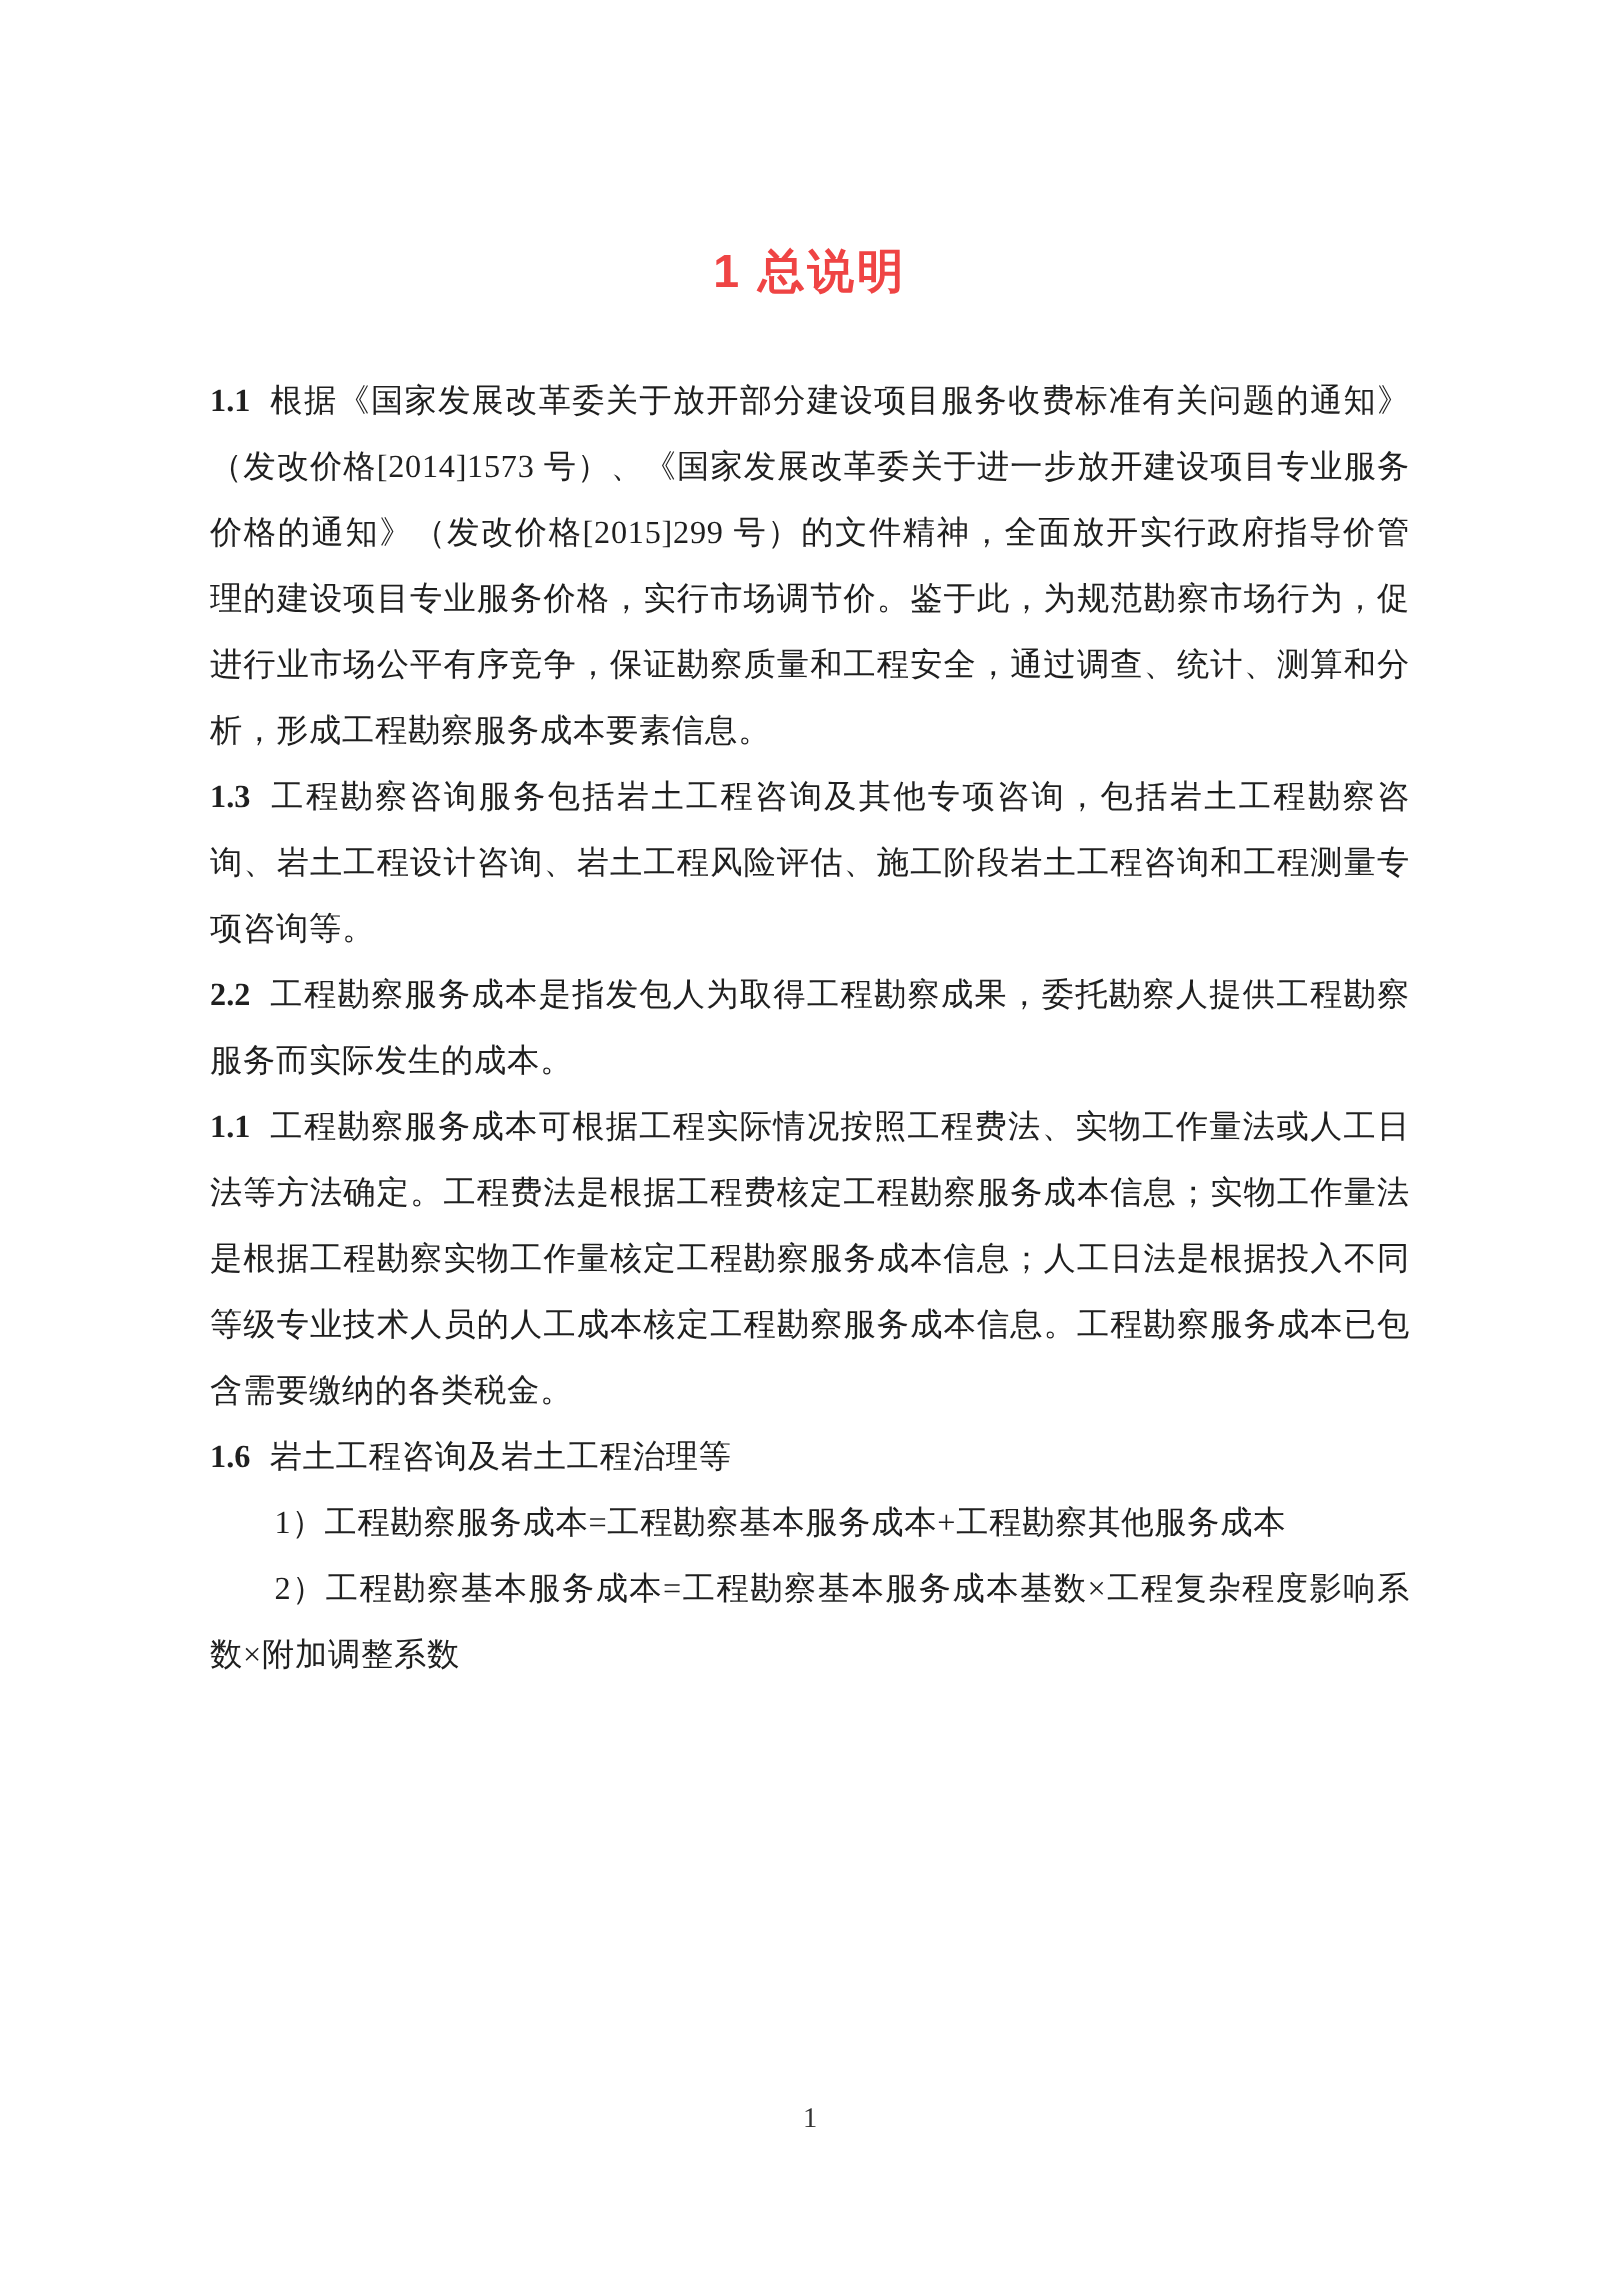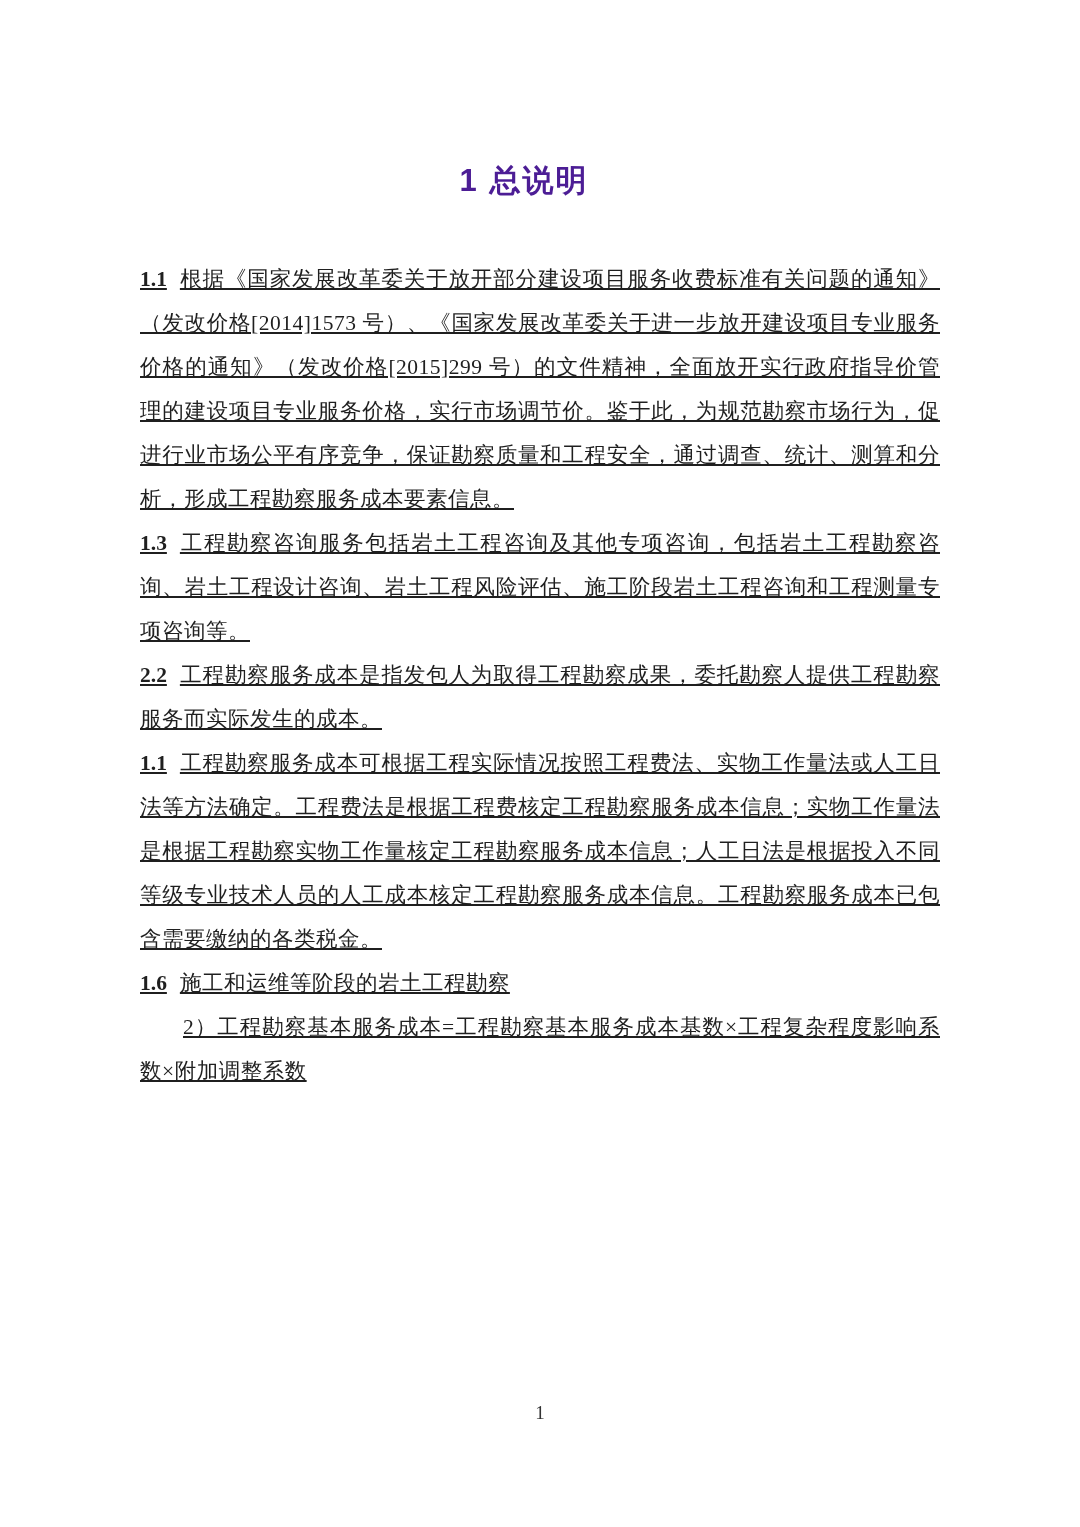--- a/index.html
+++ b/index.html
@@ -12,36 +12,35 @@
     width: 1080px;
     height: 1527px;
     background: #ffffff;
     overflow: hidden;
     font-family: "Liberation Serif", "DejaVu Serif", serif;
     color: #1f1f1f;
   }
   .doc-title {
     position: absolute;
     top: 160px;
-    left: 124px;
+    left: 140px;
     width: 800px;
     margin: 0;
     text-align: center;
     font-size: 31px;
     font-weight: bold;
     letter-spacing: 2px;
     font-family: "Liberation Sans", "DejaVu Sans", sans-serif;
-    color: #4c1d95;
+    color: #ef4444;
   }
   .doc-body {
     position: absolute;
-    top: 257px;
+    top: 245px;
     left: 140px;
     width: 800px;
-    text-decoration: underline;
   }
   .para {
     margin: 0;
     font-size: 21.5px;
     line-height: 44px;
     text-align: justify;
     letter-spacing: 0.5px;
   }
   .para .num {
     font-weight: bold;
@@ -72,22 +71,23 @@
 
     <p class="para"><b class="num">1.1</b><span>根据《国家发展改革委关于放开部分建设项目服务收费标准有关问题的通知》（发改价格[2014]1573 号）、《国家发展改革委关于进一步放开建设项目专业服务价格的通知》（发改价格[2015]299 号）的文件精神，全面放开实行政府指导价管理的建设项目专业服务价格，实行市场调节价。鉴于此，为规范勘察市场行为，促进行业市场公平有序竞争，保证勘察质量和工程安全，通过调查、统计、测算和分析，形成工程勘察服务成本要素信息。</span></p>
 
 
     <p class="para"><b class="num">1.3</b><span>工程勘察咨询服务包括岩土工程咨询及其他专项咨询，包括岩土工程勘察咨询、岩土工程设计咨询、岩土工程风险评估、施工阶段岩土工程咨询和工程测量专项咨询等。</span></p>
 
     <p class="para"><b class="num">2.2</b><span>工程勘察服务成本是指发包人为取得工程勘察成果，委托勘察人提供工程勘察服务而实际发生的成本。</span></p>
 
     <p class="para"><b class="num">1.1</b><span>工程勘察服务成本可根据工程实际情况按照工程费法、实物工作量法或人工日法等方法确定。工程费法是根据工程费核定工程勘察服务成本信息；实物工作量法是根据工程勘察实物工作量核定工程勘察服务成本信息；人工日法是根据投入不同等级专业技术人员的人工成本核定工程勘察服务成本信息。工程勘察服务成本已包含需要缴纳的各类税金。</span></p>
 
-    <p class="para"><b class="num">1.6</b><span>施工和运维等阶段的岩土工程勘察</span></p>
+    <p class="para"><b class="num">1.6</b><span>岩土工程咨询及岩土工程治理等</span></p>
 
+    <p class="para formula">1）工程勘察服务成本=工程勘察基本服务成本+工程勘察其他服务成本</p>
 
     <p class="para formula">2）工程勘察基本服务成本=工程勘察基本服务成本基数×工程复杂程度影响系数×附加调整系数</p>
 
   </div>
 
   <div class="page-number">1</div>
 
 </div>
 
 </body></html>

